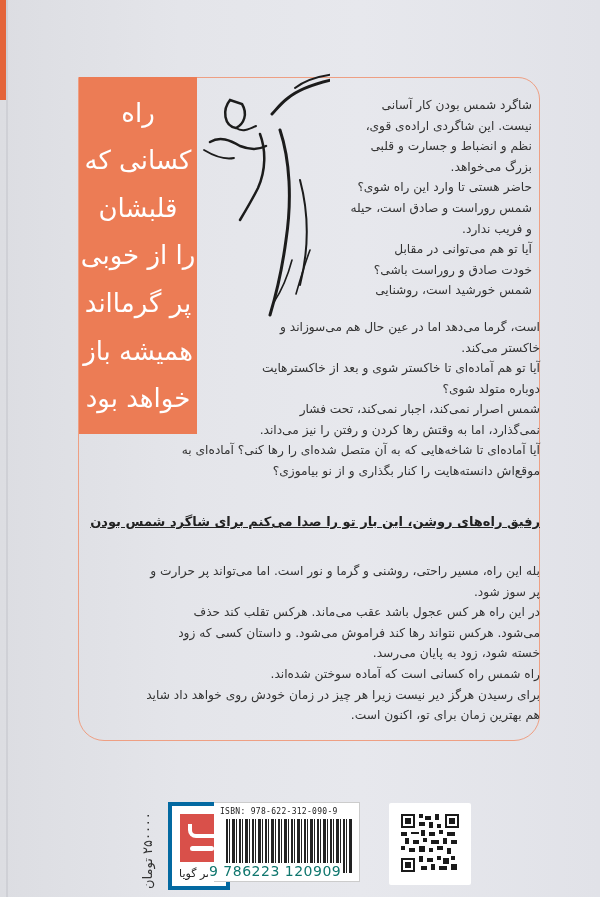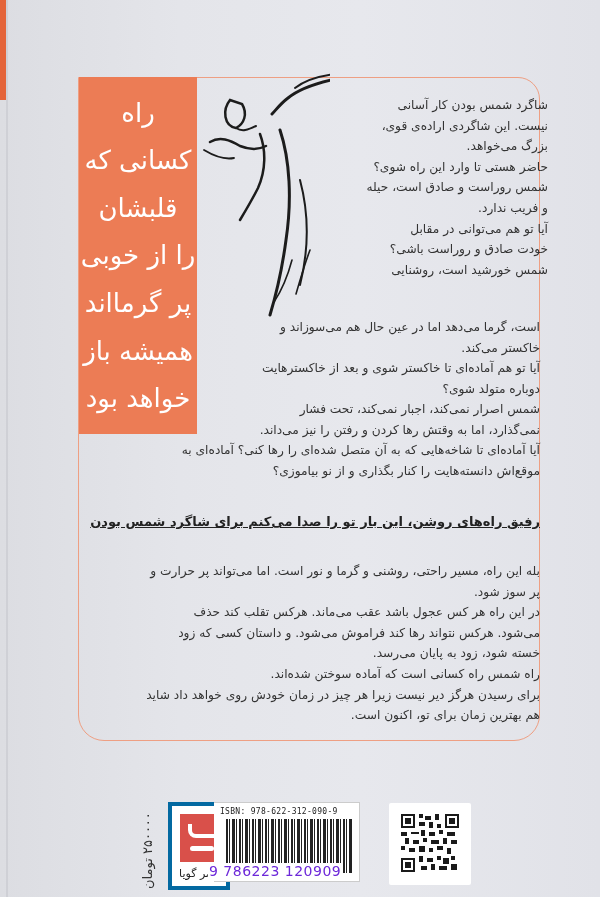--- a/index.html
+++ b/index.html
@@ -24,21 +24,21 @@
     padding:12px 0; box-sizing:border-box;
   }
   .orange-box span { font-size:26px; line-height:1; direction:rtl; white-space:nowrap; font-family:"DejaVu Sans", sans-serif; }
 
   .dervish { position:absolute; left:200px; top:70px; width:130px; height:260px; }
 
   .p-block {
     position:absolute; direction:rtl; text-align:justify; font-size:12.2px; line-height:20.6px; color:#333;
   }
   .p-block div { text-align-last:auto; }
-  .block1 { left:308px; top:95px; width:240px; }
+  .block1 { left:292px; top:95px; width:240px; }
   .block1b { left:205px; top:317px; width:335px; }
   .block2 { left:95px; top:440px; width:445px; }
   .heading { position:absolute; left:90px; top:514px; width:450px; direction:rtl; font-size:13px; font-weight:bold; color:#222; text-align:right;text-decoration:underline; }
   .block3 { left:95px; top:561px; width:445px; }
 
   .price {
     position:absolute; left:140px; top:808px; width:20px; height:86px;
     writing-mode:vertical-rl; transform:rotate(180deg); direction:rtl;
     font-size:13px; color:#333; text-align:center;
   }
@@ -49,21 +49,21 @@
   .pub-logo::before { content:""; position:absolute; left:8px; top:10px; width:28px; height:10px; border:4px solid #fff; border-top:none; border-radius:0 0 8px 8px; }
   .pub-logo::after { content:""; position:absolute; left:10px; top:32px; width:24px; height:5px; background:#fff; border-radius:3px; }
   .pub-name { position:absolute; left:0; bottom:6px; width:100%; text-align:center; font-size:11px; direction:rtl; color:#222; }
 
   .barcode-box {
     position:absolute; left:214px; top:802px; width:146px; height:80px; background:#fff; border:1px solid #ccc; box-sizing:border-box; border-left:none;
   }
   .isbn { position:absolute; left:6px; top:4px; font-family:"DejaVu Sans Mono", monospace; font-size:8px; color:#222; letter-spacing:0.3px; }
   .bars { position:absolute; left:12px; top:16px; width:126px; height:54px;
     background: repeating-linear-gradient(90deg,#222 0 2px,#fff 2px 3px,#222 3px 4px,#fff 4px 6px,#222 6px 9px,#fff 9px 10px,#222 10px 11px,#fff 11px 13px); }
-  .ean { position:absolute; left:-6px; bottom:2px; font-family:"DejaVu Sans", sans-serif; font-size:14px; color:#6d28d9; letter-spacing:0.5px; white-space:nowrap; }
+  .ean { position:absolute; left:-6px; bottom:2px; font-family:"DejaVu Sans", sans-serif; font-size:14px; color:#0f766e; letter-spacing:0.5px; white-space:nowrap; }
   .ean-bg { background:#fff; padding:0 1px; }
 
   .qr-box { position:absolute; left:389px; top:803px; width:82px; height:82px; background:#fff; border-radius:2px; }
   .qr { position:absolute; left:12px; top:10px; width:58px; height:60px; }
 </style>
 </head>
 <body>
 
 <div class="spine-strip"></div>
 <div class="spine-line"></div>
@@ -90,20 +90,21 @@
   <path d="M60 64 C66 80 66 100 58 118 C52 130 46 140 40 150" stroke-width="2.5"></path>
   <path d="M80 60 C90 90 92 130 86 170 C82 200 76 225 70 245" stroke-width="3"></path>
   <path d="M100 110 C108 140 110 175 100 215" stroke-width="2"></path>
   <path d="M92 190 C88 205 82 220 74 232" stroke-width="1.6"></path>
   <path d="M110 180 C104 196 100 210 96 224" stroke-width="1.6"></path>
 </svg>
 
 <div class="p-block block1">
   <div>شاگرد شمس بودن کار آسانی</div>
   <div>نیست. این شاگردی اراده‌ی قوی،</div>
+  <div>نظم و انضباط و جسارت و قلبی</div>
   <div>بزرگ می‌خواهد.</div>
   <div>حاضر هستی تا وارد این راه شوی؟</div>
   <div>شمس روراست و صادق است، حیله</div>
   <div>و فریب ندارد.</div>
   <div>آیا تو هم می‌توانی در مقابل</div>
   <div>خودت صادق و روراست باشی؟</div>
   <div>شمس خورشید است، روشنایی</div>
 </div>
 
 <div class="p-block block1b">

